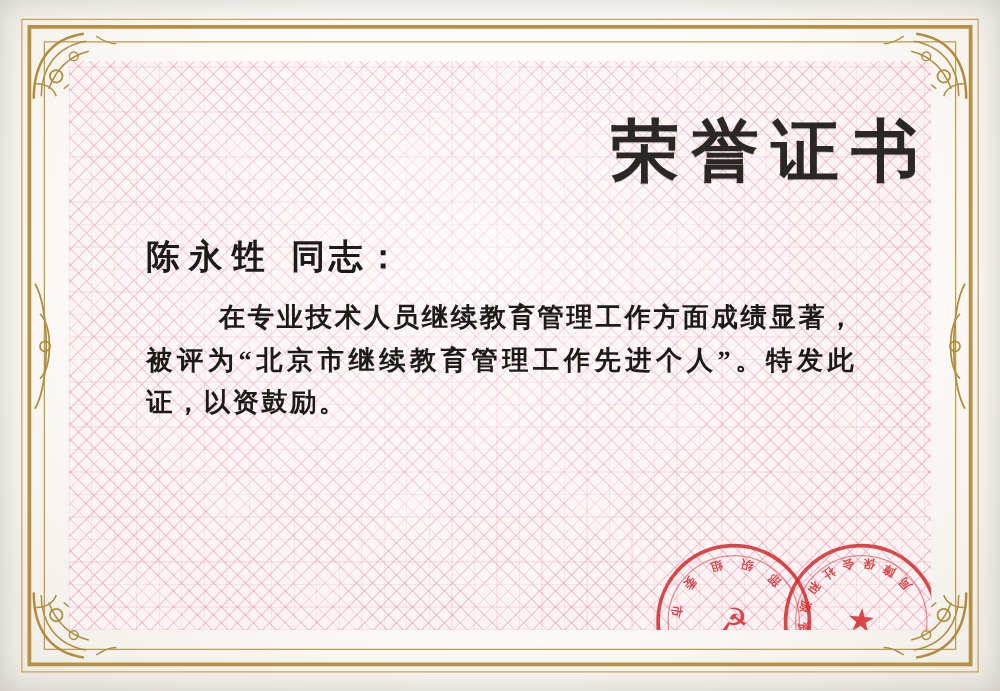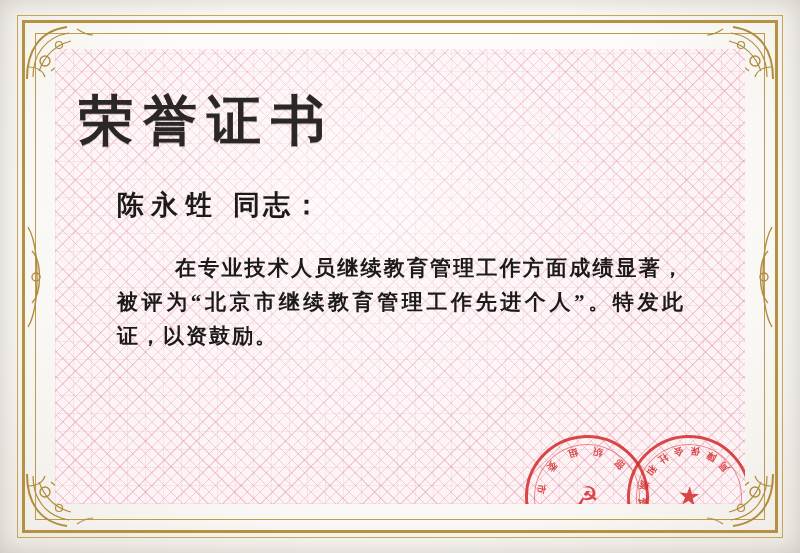--- a/index.html
+++ b/index.html
@@ -112,21 +112,21 @@
         rgba(255,255,255,0.0) 75%);
     pointer-events: none;
   }
 
   
   #title {
     position: absolute;
     top: 36px;
     left: 0;
     right: 0;
-    text-align: left;
+    text-align: right;
     font-family: "Liberation Serif", "DejaVu Serif", serif;
     font-size: 54px;
     font-weight: 700;
     letter-spacing: 10px;
     color: #2a2724;
     text-shadow: 0 1px 0 rgba(0,0,0,0.18);
     padding-left: 24px;
   }
 
   
@@ -135,21 +135,21 @@
     top: 138px;
     left: 62px;
     right: 60px;
     color: #1d1b19;
     font-family: "Liberation Serif", "DejaVu Serif", serif;
   }
   #recipient-line {
     font-size: 27px;
     font-weight: 700;
     letter-spacing: 2px;
-    margin-bottom: 28px;
+    margin-bottom: 14px;
   }
   #recipient-name {
     display: inline-block;
     letter-spacing: 7px;
   }
   #recipient-suffix {
     display: inline-block;
     margin-left: 14px;
     letter-spacing: 3px;
   }

